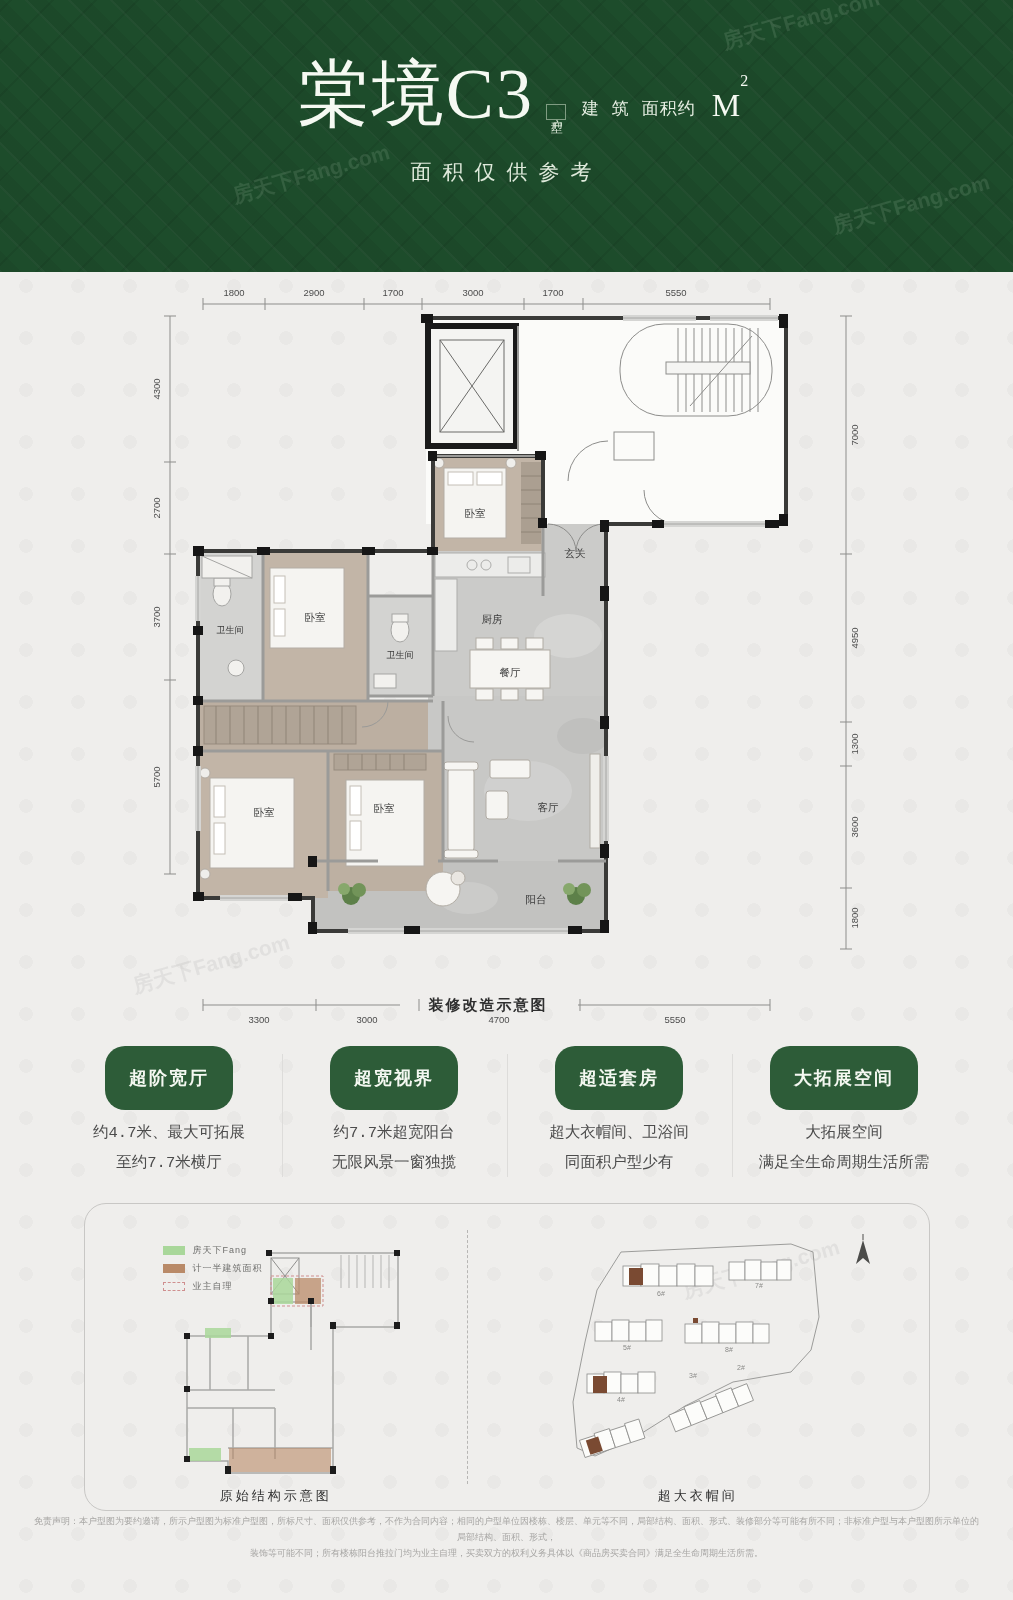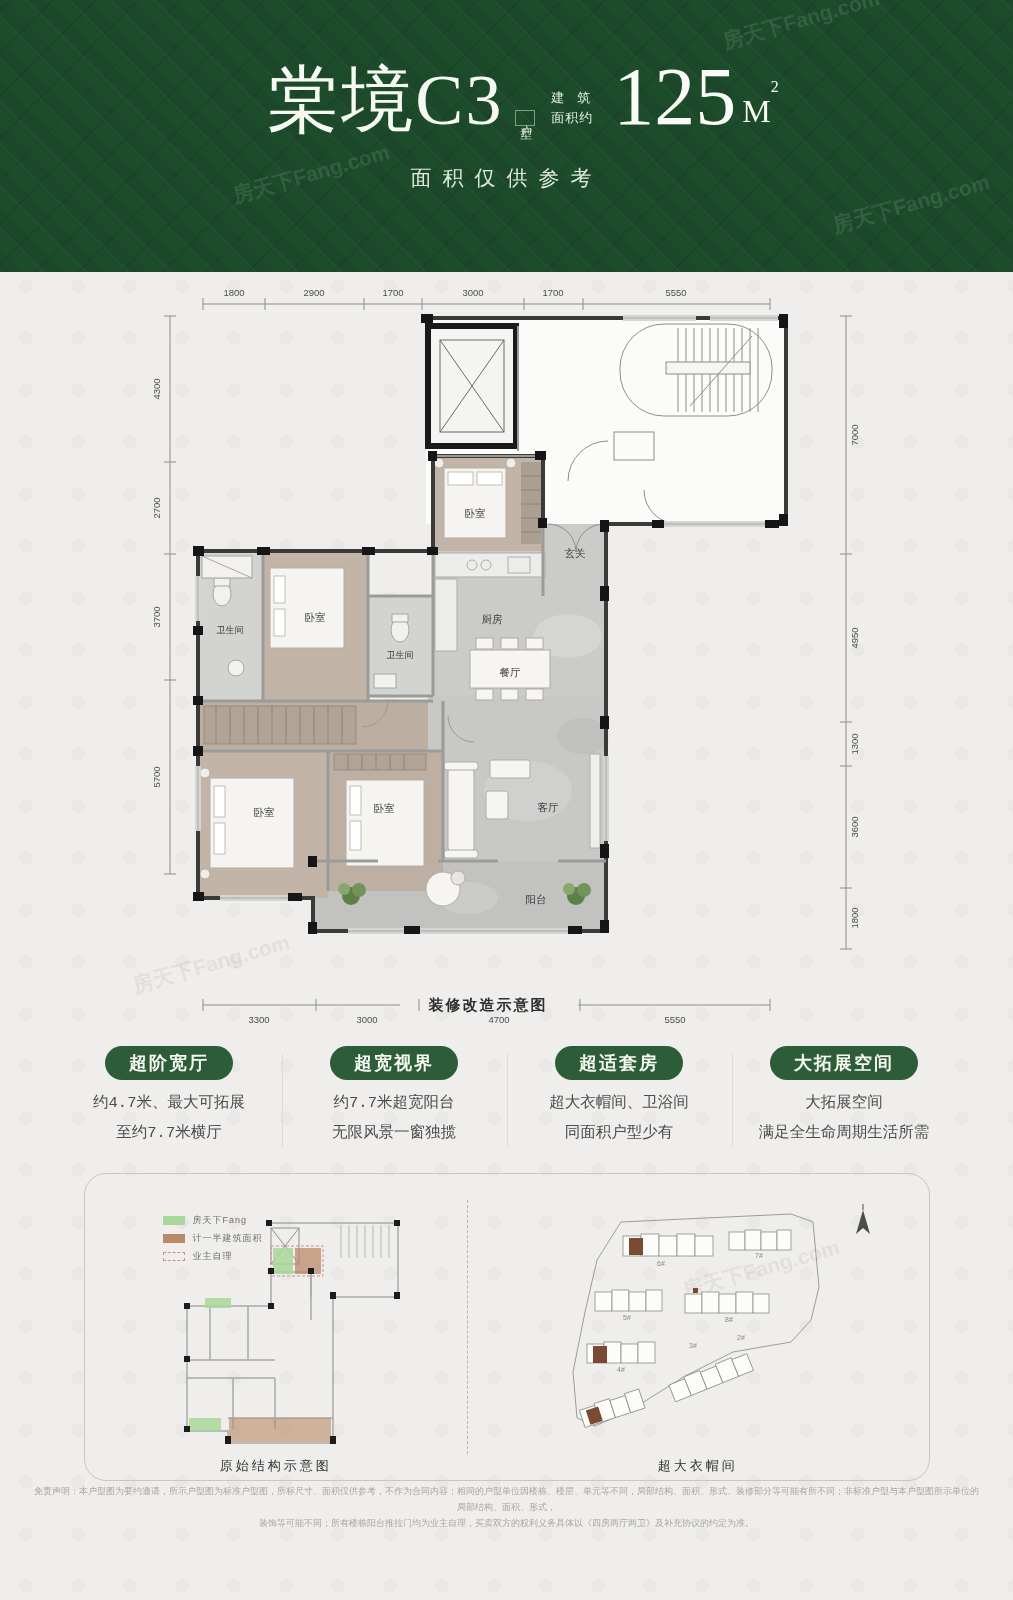--- a/index.html
+++ b/index.html
@@ -12,22 +12,22 @@
   .header { position:relative; height:272px; background-color:#1d4c2b; overflow:hidden;
     background-image:
       repeating-linear-gradient(45deg, rgba(255,255,255,0.03) 0 2px, transparent 2px 30px),
       repeating-linear-gradient(-45deg, rgba(0,0,0,0.07) 0 2px, transparent 2px 30px),
       repeating-linear-gradient(45deg, rgba(0,0,0,0.05) 0 15px, transparent 15px 30px); }
   .title-row { display:flex; align-items:flex-end; justify-content:center; padding-top:58px;padding-left:33px; }
   .main-title { font-family:"Liberation Serif","DejaVu Serif",serif; font-size:72px; line-height:1;
     color:#f5f9f2; font-weight:400; letter-spacing:2px; }
   .type-box { writing-mode:vertical-rl; font-size:12px; color:#d9e6d6; border:1px solid #7f9c82;
     padding:4px 2px; letter-spacing:3px; line-height:1.15; margin:0 16px 10px 12px; }
-  .area-prefix { display:flex; flex-direction:column; justify-content:flex-end; margin:0 10px 8px 0;
-    color:#e7efe3; font-size:13px; line-height:1.55; }
+  .area-prefix { display:flex; flex-direction:row; justify-content:flex-end; margin:0 10px 8px 0;
+    color:#e7efe3; font-size:17px; line-height:1.55; }
   .area-prefix .l1 { letter-spacing:13px; }
   .area-prefix .l2 { letter-spacing:1px; }
   .area-value { font-family:"Liberation Serif","DejaVu Serif",serif; font-size:82px; line-height:0.95;
     color:#f8fbf6; font-weight:400; }
   .area-unit { font-family:"Liberation Serif","DejaVu Serif",serif; font-size:32px; color:#f5f9f2;
     margin:0 0 6px 6px; }
   .area-sup { font-family:"Liberation Serif","DejaVu Serif",serif; font-size:16px; color:#f5f9f2;
     vertical-align:28px; margin-bottom:40px; }
   .subtitle { text-align:center; margin-top:28px; font-size:21px; color:#dfeadb; letter-spacing:11px; }
 
@@ -43,21 +43,21 @@
   .dim-text { font-size:9.5px; fill:#4c4c4c; }
   .room-label { font-size:10.5px; fill:#3b3b3b; }
   .room-label-sm { font-size:9px; fill:#3b3b3b; }
   .plan-caption { font-size:15px; font-weight:bold; fill:#2f2f2f; letter-spacing:2px; }
 
   
   .features { display:flex; width:900px; margin:6px auto 0; }
   .feat { flex:1; text-align:center; position:relative; padding:6px 4px 0; }
   .feat + .feat::before { content:""; position:absolute; left:0; top:14px; bottom:0; width:1px; background:#dddcda; }
   .pill { display:inline-block; background:#2d5c38; color:#f4f8f1; font-size:18px; font-weight:bold;
-    letter-spacing:2px; padding:5px 24px; border-radius:20px; }
+    letter-spacing:2px; padding:20px 24px; border-radius:20px; }
   .feat-line { font-size:15.5px; color:#4c4c4c; line-height:1.7; margin-top:4px;font-family:Liberation Mono, monospace; }
   .feat-line:first-of-type { margin-top:10px; }
 
   
   .card { position:relative; width:846px; height:308px; margin:26px auto 0; border:1px solid #c8c7c5;
     border-radius:22px; }
   .card-divider { position:absolute; left:45.3%; top:26px; bottom:26px; border-left:1px dashed #b7b6b4; }
   .legend { position:absolute; left:78px; top:40px; }
   .legend-row { display:flex; align-items:center; margin-bottom:5px; }
   .legend-swatch { width:22px; height:9px; margin-right:8px; }
@@ -81,21 +81,20 @@
     <span class="wm wm-green" style="left:230px; top:160px;">房天下Fang.com</span>
     <span class="wm wm-green" style="left:720px; top:6px;">房天下Fang.com</span>
     <span class="wm wm-green" style="left:830px; top:190px;">房天下Fang.com</span>
     <div class="title-row">
       <span class="main-title">棠境C3</span>
       <span class="type-box">户型</span>
       <span class="area-prefix">
         <span class="l1">建筑</span>
         <span class="l2">面积约</span>
       </span>
-      <span class="area-value">125</span>
       <span class="area-unit">M</span>
       <span class="area-sup">2</span>
     </div>
     <div class="subtitle">面积仅供参考</div>
   </div>
 
   <span class="wm wm-grey" style="left:430px; top:600px;">房天下Fang.com</span>
   <span class="wm wm-grey" style="left:130px; top:950px;">房天下Fang.com</span>
   <span class="wm wm-grey" style="left:680px; top:1255px;">房天下Fang.com</span>
 
@@ -574,16 +573,16 @@
       <g>
         <polygon points="330,18 323,42 330,36 337,42" fill="#4c4c4a"></polygon>
         <line x1="330" y1="12" x2="330" y2="18" stroke="#4c4c4a" stroke-width="1"></line>
       </g>
     </svg>
     <div class="card-caption caption-right">超大衣帽间</div>
   </div>
 
   <div class="disclaimer">
     <div>免责声明：本户型图为要约邀请，所示户型图为标准户型图，所标尺寸、面积仅供参考，不作为合同内容；相同的户型单位因楼栋、楼层、单元等不同，局部结构、面积、形式、装修部分等可能有所不同；非标准户型与本户型图所示单位的局部结构、面积、形式，</div>
-    <div>装饰等可能不同；所有楼栋阳台推拉门均为业主自理，买卖双方的权利义务具体以《四房两厅两卫》及补充协议的约定为准。</div>
+    <div>装饰等可能不同；所有楼栋阳台推拉门均为业主自理，买卖双方的权利义务具体以《商品房买卖合同》满足全生命周期生活所需。</div>
   </div>
 
 </div>
 
 </body></html>

